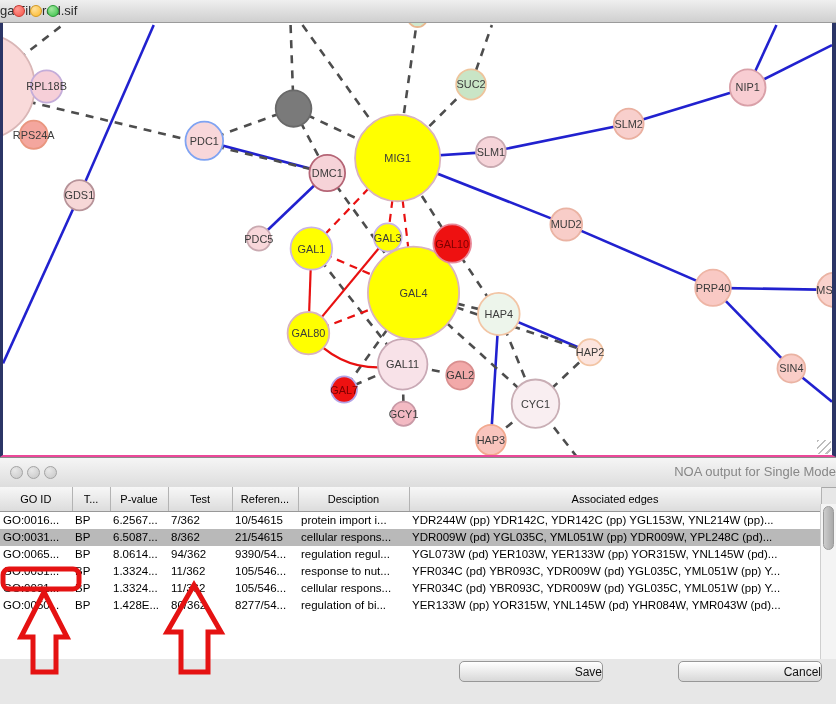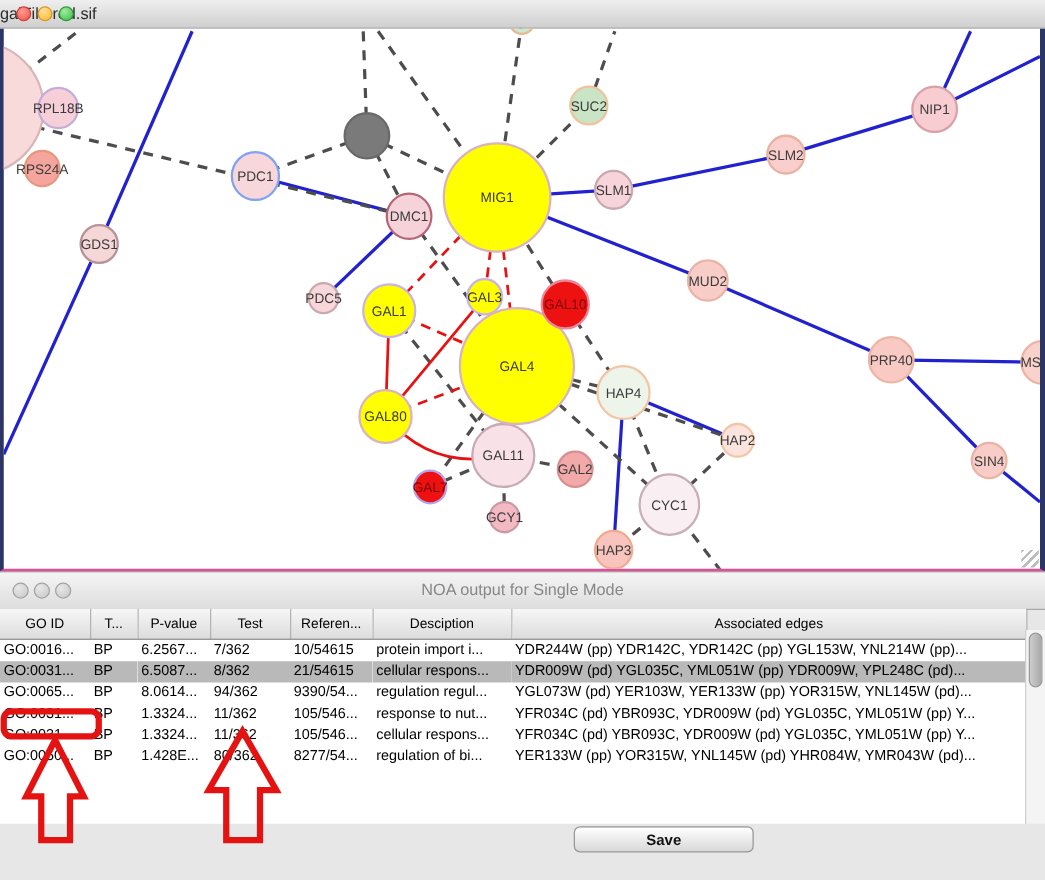--- a/index.html
+++ b/index.html
@@ -10,32 +10,32 @@
   .titlebar .title{font-size:13px;color:#2b2b2b;line-height:22px;}
   .tl{position:absolute;top:5px;width:12px;height:12px;border-radius:50%;box-sizing:border-box;}
   .tl.red{left:13px;background:radial-gradient(circle at 35% 30%,#ff9a93,#f55549);border:1px solid #ce3d36;}
   .tl.yel{left:30px;background:radial-gradient(circle at 35% 30%,#ffe09a,#fcb827);border:1px solid #d49a23;}
   .tl.grn{left:47px;background:radial-gradient(circle at 35% 30%,#a4e8a0,#35c148);border:1px solid #2b9b38;}
   .canvas{position:absolute;top:23px;left:0;right:0;bottom:0;background:#fff;border-left:3px solid #2b3566;border-right:4px solid #2b3566;border-bottom:2px solid #ec4899;box-sizing:border-box;}
   .canvas svg{display:block;width:100%;height:100%;}
   .grip{position:absolute;right:1px;bottom:1px;width:14px;height:14px;background:repeating-linear-gradient(135deg,#bdbdbd 0 2px,transparent 2px 5px);}
   
   .win-noa{position:absolute;top:457px;left:0;width:836px;height:247px;background:#e7e7e7;border-top:1px solid #8a8a8a;box-sizing:border-box;}
-  .noa-titlebar{height:29px;background:linear-gradient(#f5f5f5,#dddddd);border-bottom:1px solid #a8a8a8;position:relative;text-align:center;}
+  .noa-titlebar{height:29px;background:linear-gradient(#f5f5f5,#dddddd);border-bottom:1px solid #a8a8a8;position:relative;text-align:right;}
   .noa-titlebar .title{font-size:13px;color:#878787;line-height:28px;}
   .gl{position:absolute;top:8px;width:13px;height:13px;border-radius:50%;background:radial-gradient(circle at 35% 30%,#e8e8e8,#c6c6c6);border:1px solid #a3a3a3;box-sizing:border-box;}
   .gl.g1{left:10px;} .gl.g2{left:27px;} .gl.g3{left:44px;}
   .tablewrap{position:absolute;top:29px;left:0;width:821px;height:172px;background:#fff;}
   table.noa{border-collapse:collapse;table-layout:fixed;width:821px;font-size:11.5px;color:#000;}
   table.noa th{font-weight:normal;font-size:11px;height:16px;background:linear-gradient(#f7f7f7,#dcdcdc);border-right:1px solid #b3b3b3;border-bottom:1px solid #989898;padding:4px 2px;overflow:hidden;white-space:nowrap;text-align:center;}
   table.noa td{height:17px;line-height:17px;padding:0 3px;overflow:hidden;white-space:nowrap;}
   tr.selected td{background:#b9b9b9;}
   .vscroll{position:absolute;top:46px;right:0;width:15px;height:155px;background:#f4f4f4;border-left:1px solid #cfcfcf;}
   .vthumb{position:absolute;top:2px;left:2px;width:11px;height:44px;border-radius:6px;background:linear-gradient(90deg,#cdcdcd,#a9a9a9);border:1px solid #9a9a9a;box-sizing:border-box;}
-  .btn{position:absolute;width:144px;height:21px;border:1px solid #979797;border-radius:5px;background:linear-gradient(#ffffff,#d8d8d8);font-size:12px;color:#111;text-align:center;line-height:20px;box-sizing:border-box;font-weight:bold;}
+  .btn{position:absolute;width:144px;height:21px;border:1px solid #979797;border-radius:5px;background:linear-gradient(#ffffff,#d8d8d8);font-size:12px;color:#111;text-align:right;line-height:20px;box-sizing:border-box;}
   .btn.save{left:459px;top:203px;}
   .btn.cancel{left:678px;top:203px;}
   
   .overlay{position:absolute;top:0;left:0;width:836px;height:704px;pointer-events:none;z-index:30;}
 </style>
 </head>
 <body>
 
 <div class="win-graph">
   <div class="titlebar">
@@ -244,19 +244,20 @@
             <td>regulation of bi...</td>
             <td>YER133W (pp) YOR315W, YNL145W (pd) YHR084W, YMR043W (pd)...</td>
           </tr>
         </tbody>
     </table>
   </div>
   <div class="vscroll">
     <div class="vthumb"></div>
   </div>
   <div class="btn save">Save</div>
+  <div class="btn cancel">Cancel</div>
 </div>
 
 <svg class="overlay">
   <rect x="3" y="569" width="76" height="20" rx="6" fill="none" stroke="#e51212" stroke-width="5"></rect>
   <path d="M44,592 L67,637 L56,637 L56,672 L33,672 L33,637 L21,637 Z" fill="none" stroke="#e51212" stroke-width="5" stroke-linejoin="miter"></path>
   <path d="M194,585 L221,632 L208,632 L208,672 L181,672 L181,632 L167,632 Z" fill="none" stroke="#e51212" stroke-width="5" stroke-linejoin="miter"></path>
 </svg>
 
 </body></html>

